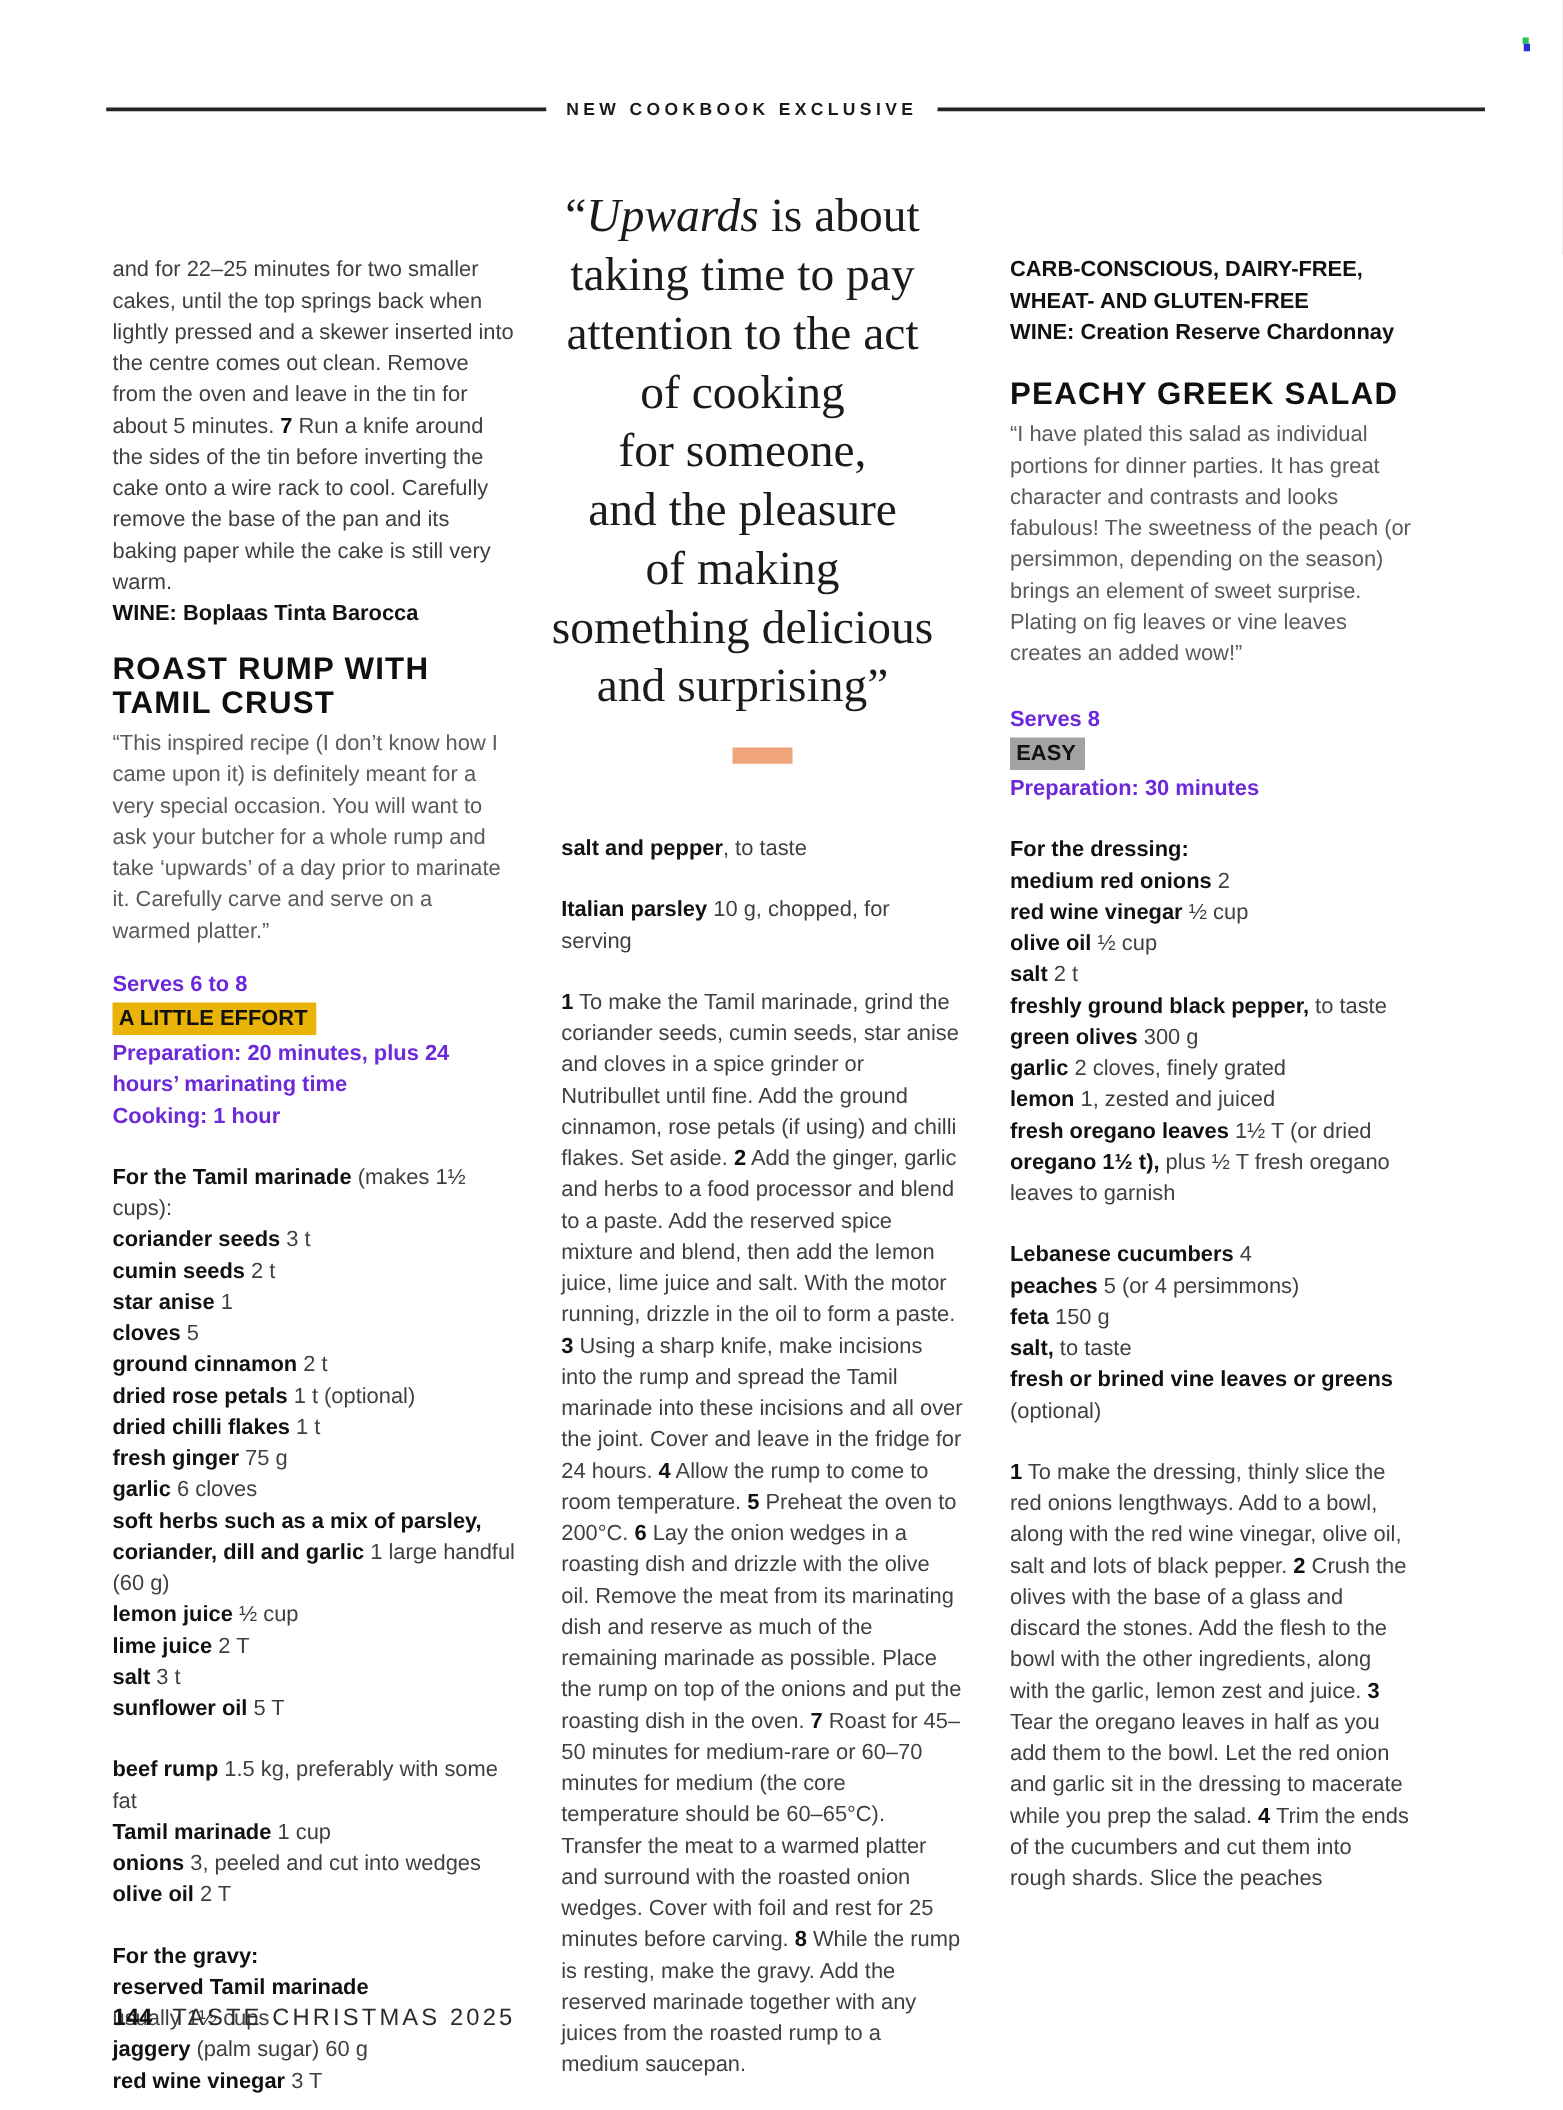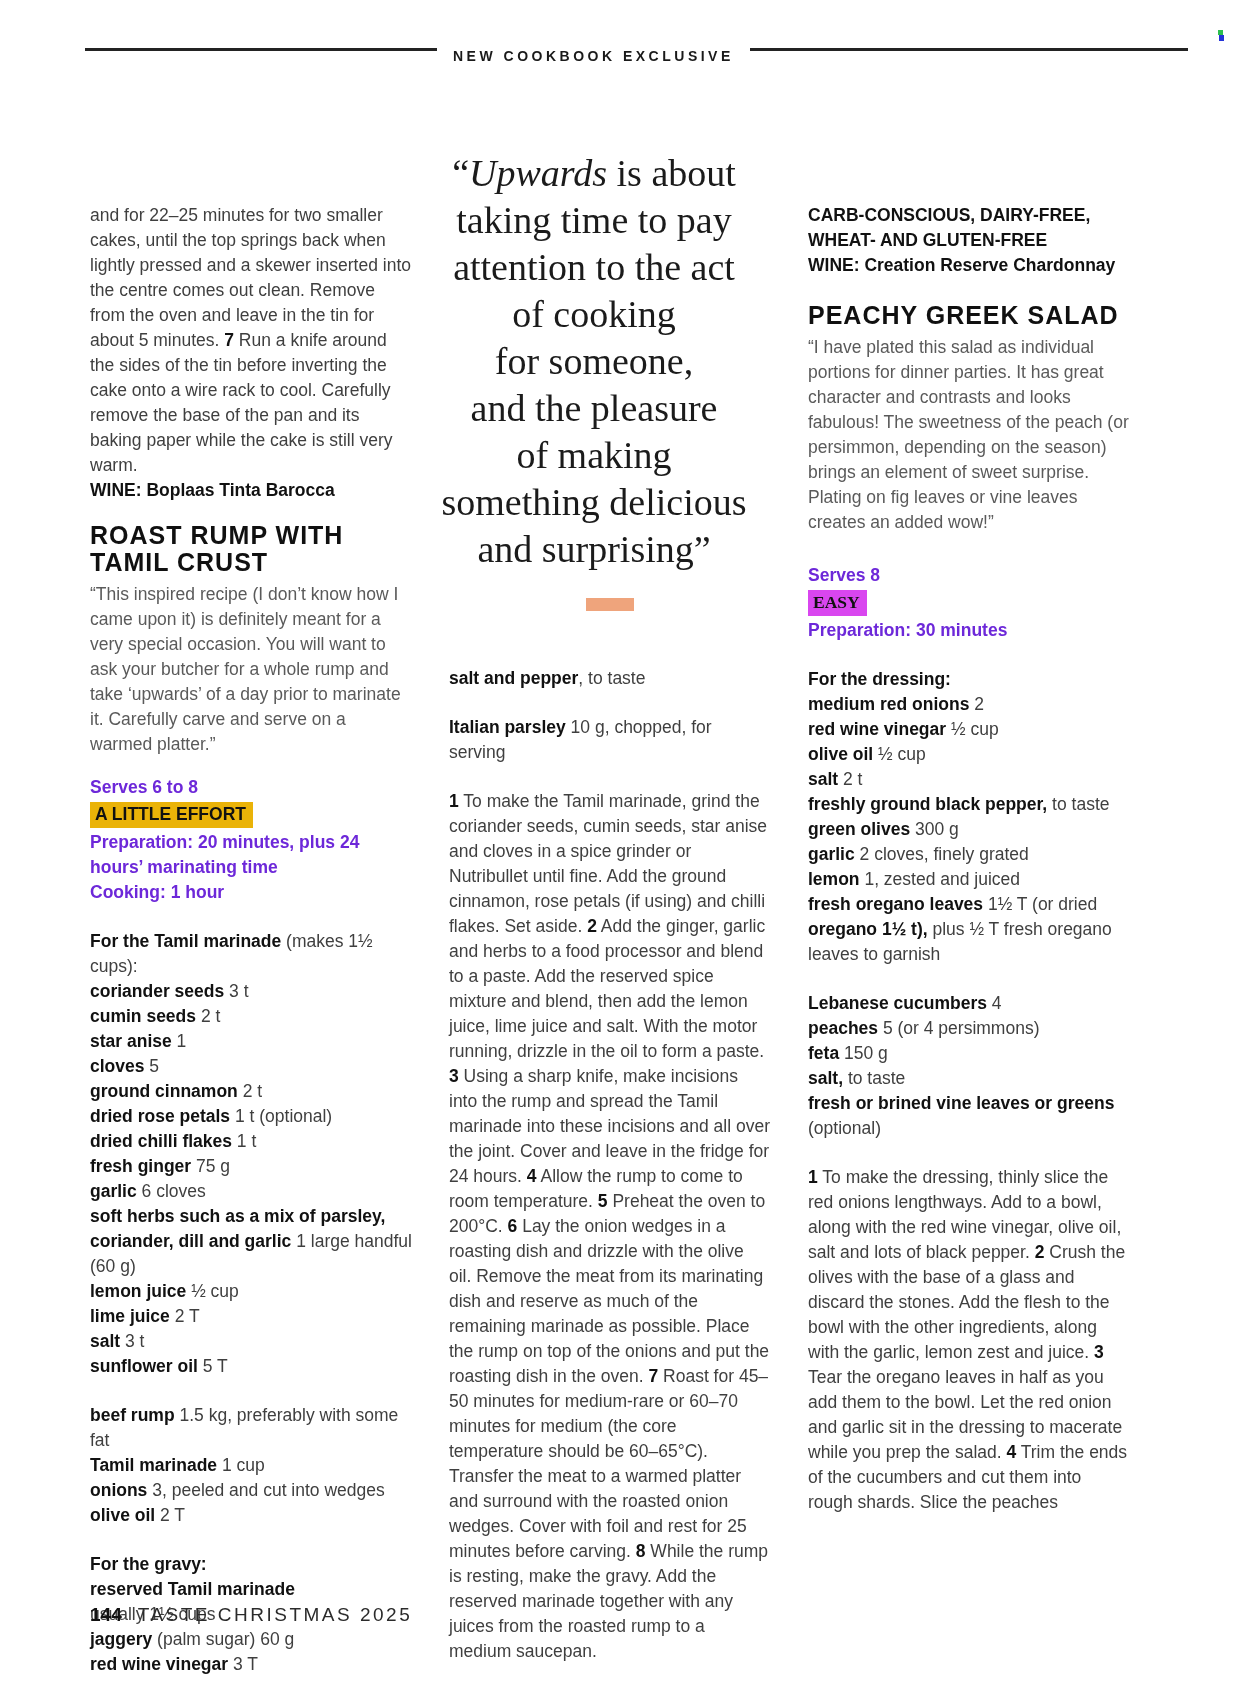--- a/index.html
+++ b/index.html
@@ -7,22 +7,22 @@
     position:relative;
     width:1250px;height:1688px;
     margin:0 auto;
     background:#ffffff;
     font-family:"Liberation Sans",sans-serif;
     color:#3f3f3f;
     overflow:hidden;
   }
   
   .kicker{
-    position:absolute;top:48px;left:85px;right:62px;
-    display:flex;align-items:flex-start;gap:16px;
+    position:absolute;top:79px;left:85px;right:62px;
+    display:flex;align-items:center;gap:16px;
   }
   .kicker .rule{height:3px;background:#232323;}
   .kicker .rule.left{width:352px;}
   .kicker .rule.right{flex:1;}
   .kicker-text{
     font-size:14px;font-weight:700;letter-spacing:3.5px;
     color:#1a1a1a;white-space:nowrap;
   }
   
   .corner{position:absolute;top:30px;right:26px;width:6px;height:11px;}
@@ -154,21 +154,21 @@
 
   <div class="col col3">
     <p class="bold-line">CARB-CONSCIOUS, DAIRY-FREE,<br>WHEAT- AND GLUTEN-FREE</p>
     <p class="bold-line">WINE: Creation Reserve Chardonnay</p>
 
     <h2 class="recipe-title" style="margin-top:24px">PEACHY GREEK SALAD</h2>
     <p class="intro-quote">“I have plated this salad as individual portions for dinner parties. It has great character and contrasts and looks fabulous! The sweetness of the peach (or persimmon, depending on the season) brings an element of sweet surprise. Plating on fig leaves or vine leaves creates an added wow!”</p>
 
     <div class="meta" style="margin-top:28px">
       <p class="meta-line">Serves 8</p>
-      <span class="badge" style="background: #d946ef; font-family: Liberation Serif, serif;">EASY</span>
+      <span class="badge" style="background: #a3a3a3;">EASY</span>
       <p class="meta-line">Preparation: 30 minutes</p>
     </div>
 
     <div class="ing-block">
         <div class="ing-line"><b>For the dressing:</b></div>
         <div class="ing-line"><b>medium red onions</b> 2</div>
         <div class="ing-line"><b>red wine vinegar</b> ½ cup</div>
         <div class="ing-line"><b>olive oil</b> ½ cup</div>
         <div class="ing-line"><b>salt</b> 2 t</div>
         <div class="ing-line"><b>freshly ground black pepper,</b> to taste</div>

